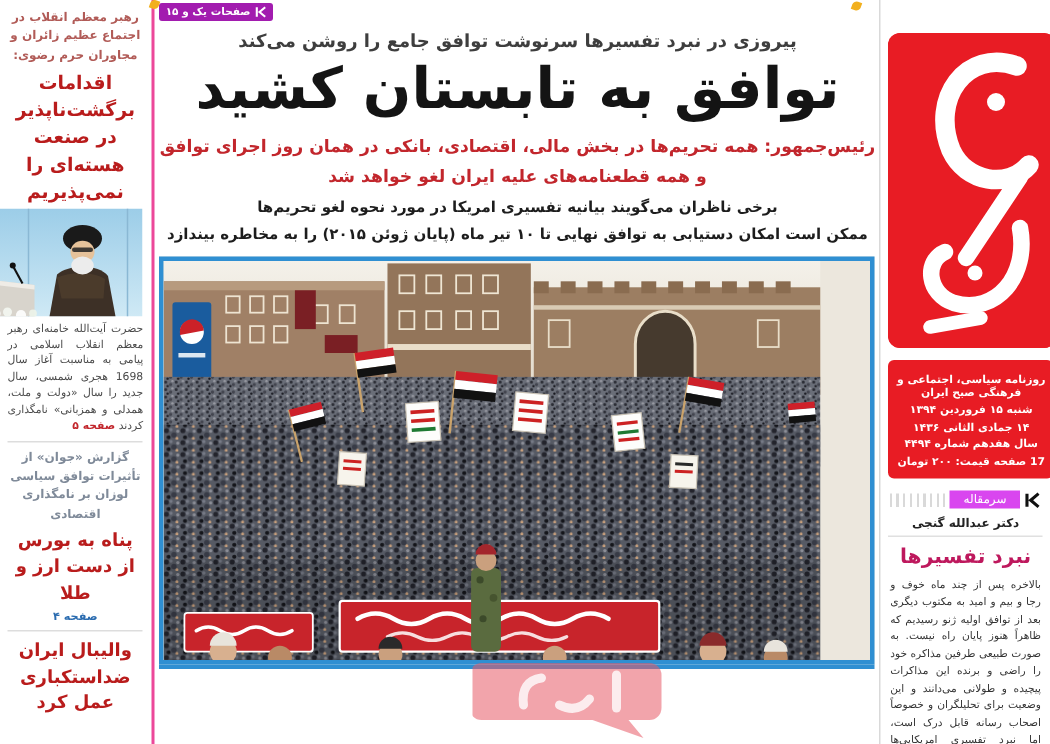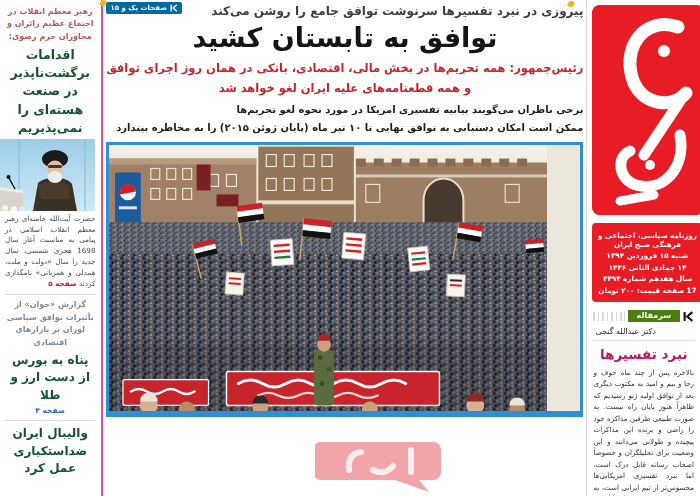--- a/index.html
+++ b/index.html
@@ -6,59 +6,59 @@
   html,body { background:#fff; }
   body { font-family: "DejaVu Sans", sans-serif; }
   .page { position:relative; width:700px; height:496px; background:#fff; overflow:hidden; outline:1px solid #e3e3e3; }
   .cols { display:flex; direction:ltr; height:100%; }
 
   
   .sidebar { width:118px; border-right:2px solid #ec4899; padding:6px 6px 0 5px; overflow:hidden; }
   .sb-item { direction:rtl; text-align:center; }
   .sb-kicker { font-size:8px; font-weight:bold; color:#7f8a99; line-height:1.55; }
   .sb-kicker.red { color:#b15b57; }
-  .sb-head { font-size:12px; font-weight:bold; color:#14532d; line-height:1.45; margin:3px 0 2px; }
+  .sb-head { font-size:12px; font-weight:bold; color:#b91c1c; line-height:1.45; margin:3px 0 2px; }
   .sb-head.big { font-size:12.5px; }
   .sb-link { display:block; font-size:7.5px; font-weight:bold; color:#2b6cb0; margin:2px 0 4px; }
   .sb-cap { font-size:7.2px; color:#4a4a4a; text-align:justify; line-height:1.5; margin-top:3px; }
   .sb-cap .red-link { color:#c2262c; font-weight:bold; }
   .sb-photo { width:106px; height:72px; display:block; margin:2px auto 0; }
   hr.sb { border:0; border-top:1px solid #ddd; margin:5px 0 4px; }
 
   
   .center { flex:1; position:relative; padding:0 3px; }
-  .pages-badge { position:absolute; top:2px; left:3px; background:#0369a1; color:#fff;
+  .pages-badge { position:absolute; top:2px; left:3px; background:#a21caf; color:#fff;
     font-size:7px; font-weight:bold; padding:1.5px 4px 2px; border-radius:2px;
     display:flex; align-items:center; gap:3px; direction:rtl; }
-  .kicker { direction:rtl; text-align:right; font-size:12px; font-weight:bold; color:#3e3e3e; padding-top:4px; }
-  .headline { direction:rtl; text-align:center; font-size:27px; font-weight:bold; color:#141414;
+  .kicker { direction:rtl; text-align:center; font-size:12px; font-weight:bold; color:#3e3e3e; padding-top:20px; }
+  .headline { direction:rtl; text-align:center; font-size:38px; font-weight:bold; color:#141414;
     letter-spacing:-1px; line-height:1.15; margin:4px 0 5px; }
   .subhead { direction:rtl; text-align:center; color:#c2262c; font-weight:bold; font-size:11.5px; line-height:1.75; }
   .subhead div { white-space:nowrap; }
   .deck { direction:rtl; text-align:center; color:#1d1d1d; font-weight:bold; font-size:10px; line-height:1.8; margin-top:3px; }
-  .deck div { white-space:nowrap;text-align:right; }
+  .deck div { white-space:nowrap; }
   .photo-frame { border:3px solid #2f8fd2; margin-top:5px; height:272px; overflow:hidden; background:#ece7dd; }
   .caption-row { position:relative; height:26px; display:flex; align-items:center; justify-content:center; }
   .caption { direction:rtl; font-size:15px; font-weight:bold; color:#111; }
   .cap-link { position:absolute; left:5px; bottom:3px; font-size:7.5px; font-weight:bold; color:#2b6cb0; }
   .blue-rule { height:3px; background:#2f8fd2; margin:0 0 2px; }
   .watermark { position:absolute; left:212px; top:440px; pointer-events:none; }
   .flower { position:absolute; width:6px; height:6px; background:#f2b01e; border-radius:50% 0 50% 0; transform:rotate(20deg); }
 
   
-  .rightcol { width:130px; border-left:1px solid #d9d9d9; padding:4px 5px 0; overflow:hidden;
+  .rightcol { width:130px; border-left:1px solid #d9d9d9; padding:21px 5px 0; overflow:hidden;
     display:flex; flex-direction:column; }
   .logo-box { width:112px; height:210px; background:#e81c24; border-radius:8px; margin:1px auto 8px; flex:none; }
   .info-box { width:110px; background:#e81c24; border-radius:4px; margin:0 auto; color:#fff;
     font-size:7.2px; font-weight:bold; text-align:center; padding:5px 3px; direction:rtl; flex:none; }
   .info-box div { margin:2.5px 0; }
   .tag-row { display:flex; direction:ltr; align-items:center; gap:3px; margin:8px 1px 3px; flex:none; }
   .stripes { flex:1; height:9px; background:repeating-linear-gradient(90deg,#d9d9d9 0 1.5px,#fff 1.5px 4.5px); }
-  .tag { background:#4d7c0f; color:#fff; font-size:8px; font-weight:bold; padding:1px 9px 2px; }
-  .author { direction:rtl; text-align:left; font-size:8px; font-weight:normal; color:#222; margin:2px 3px 0; }
+  .tag { background:#d946ef; color:#fff; font-size:8px; font-weight:normal; padding:1px 9px 2px; }
+  .author { direction:rtl; text-align:center; font-size:8px; font-weight:bold; color:#222; margin:2px 3px 0; }
   hr.ed { border:0; border-top:1px solid #e0e0e0; margin:4px 0 3px; }
   .ed-title { direction:rtl; text-align:center; color:#be185d; font-weight:bold; font-size:13.5px; margin:2px 0 5px; }
   .ed-body { direction:rtl; text-align:justify; font-size:7.1px; color:#333; line-height:1.62; padding:0 1px; overflow:hidden; }
 </style>
 </head>
 <body>
 
 <div class="page">
   <div class="cols">
 
@@ -95,21 +95,21 @@
           </g>
         </svg>
         <div class="sb-cap">
           <span>حضرت آیت‌الله خامنه‌ای رهبر معظم انقلاب اسلامی در پیامی به مناسبت آغاز سال 1698 هجری شمسی، سال جدید را سال «دولت و ملت، همدلی و همزبانی» نامگذاری کردند</span>
           <span class="red-link">صفحه ۵</span>
         </div>
       </div>
       <hr class="sb">
 
       <div class="sb-item">
-        <div class="sb-kicker">گزارش «جوان» از تأثیرات توافق سیاسی لوزان بر بازارهای اقتصادی</div>
+        <div class="sb-kicker">گزارش «جوان» از تأثیرات توافق سیاسی لوزان بر نامگذاری اقتصادی</div>
         <div class="sb-head">پناه به بورس از دست ارز و طلا</div>
         <span class="sb-link">صفحه ۴</span>
       </div>
       <hr class="sb">
 
       <div class="sb-item">
         <div class="sb-head">والیبال ایران ضداستکباری عمل کرد</div>
 
       </div>
 

